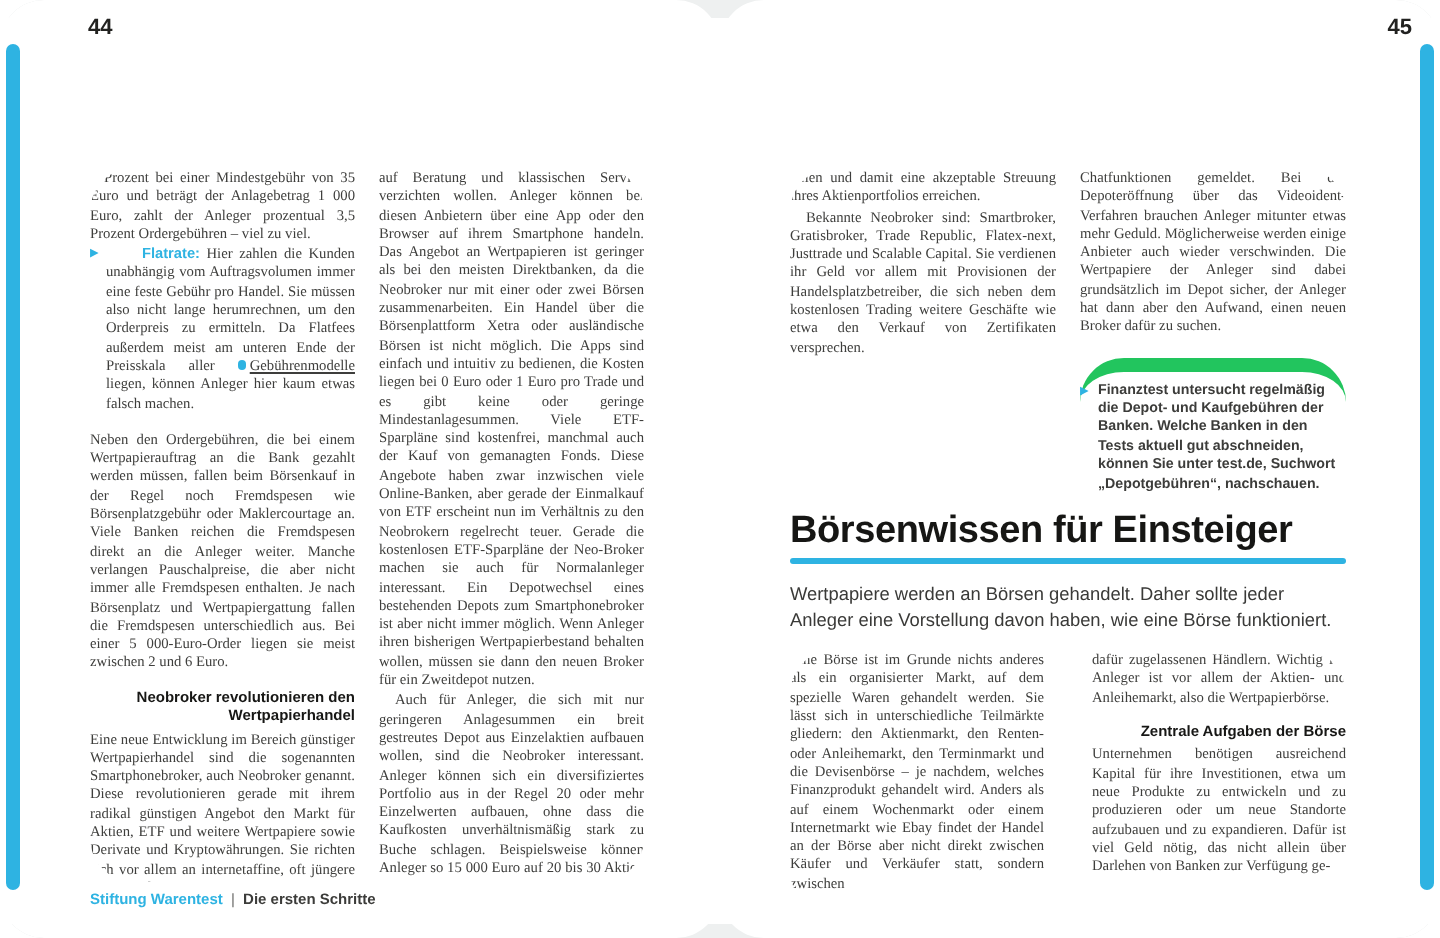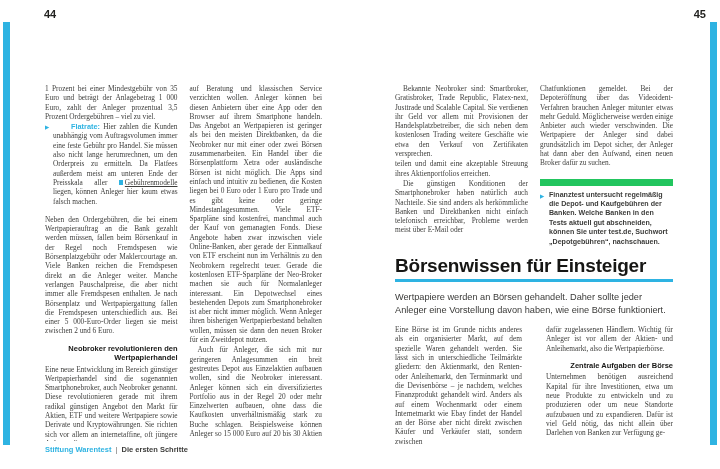--- a/index.html
+++ b/index.html
@@ -1,15 +1,15 @@
 <!DOCTYPE html>
 <html lang="de"><head>
 <meta charset="utf-8">
 <style>
-  * { margin:0; padding:0; box-sizing:border-box; }
+  * { margin:0; padding:0; box-sizing:border-box;border-radius:22px; }
   html,body { width:720px; height:469px; }
   body {
     background:#ffffff;
     font-family:"Liberation Serif", serif;
     position:relative;
     overflow:hidden;
   }
   .spread { position:relative; width:720px; height:469px; background:#ffffff; }
   .band { position:absolute; left:0; width:720px; background:#eef0f0; }
   .band.top { top:0; height:9px; }
@@ -131,23 +131,22 @@
       <span class="chapter">Die ersten Schritte</span>
     </div>
   </div>
 
   <div class="page page-right">
     <div class="edge-bar"></div>
     <div class="pagenum">45</div>
 
     <div class="cols top-cols">
       <div class="col">
+        <p class="body-text">teilen und damit eine akzeptable Streuung ihres Aktienportfolios erreichen.</p>
         <p class="body-text indent">Bekannte Neobroker sind: Smartbroker, Gratisbroker, Trade Republic, Flatex-next, Justtrade und Scalable Capital. Sie verdienen ihr Geld vor allem mit Provisionen der Handelsplatzbetreiber, die sich neben dem kostenlosen Trading weitere Geschäfte wie etwa den Verkauf von Zertifikaten versprechen.</p>
-        <p class="body-text">teilen und damit eine akzeptable Streuung ihres Aktienportfolios erreichen.</p>
-        <p class="body-text indent">Die günstigen Konditionen der Smartphonebroker haben natürlich auch Nachteile. Sie sind anders als herkömmliche Banken und Direktbanken nicht einfach telefonisch erreichbar, Probleme werden meist über E-Mail oder</p>
       </div>
       <div class="col">
         <p class="body-text">Chatfunktionen gemeldet. Bei der Depoteröffnung über das Videoident-Verfahren brauchen Anleger mitunter etwas mehr Geduld. Möglicherweise werden einige Anbieter auch wieder verschwinden. Die Wertpapiere der Anleger sind dabei grundsätzlich im Depot sicher, der Anleger hat dann aber den Aufwand, einen neuen Broker dafür zu suchen.</p>
         <div class="tip-block">
           <p class="tip-text">
             <span class="bullet">▶</span>
             <span>Finanztest untersucht regelmäßig die Depot- und Kaufgebühren der Banken. Welche Banken in den Tests aktuell gut abschneiden, können Sie unter test.de, Suchwort „Depotgebühren“, nachschauen.</span>
           </p>
         </div>
       </div>

